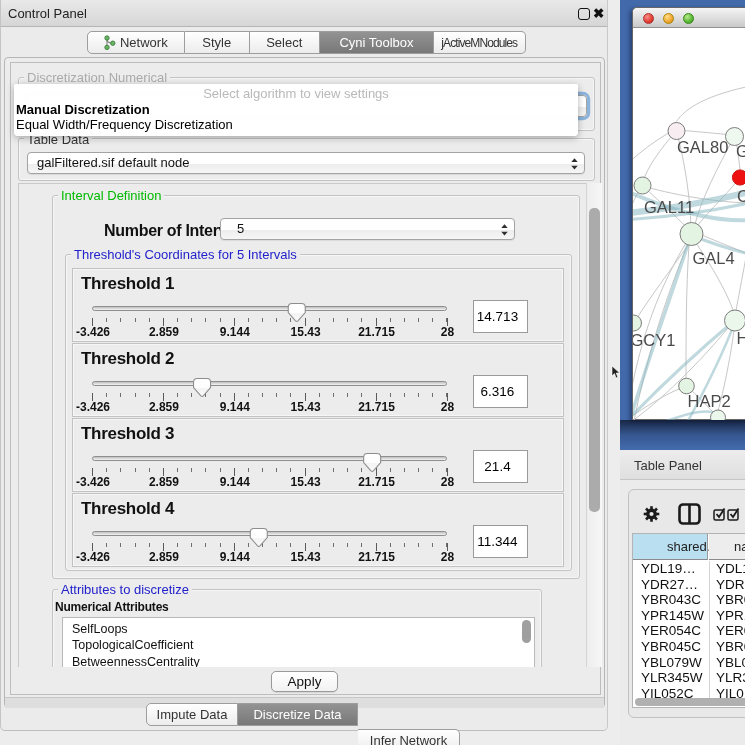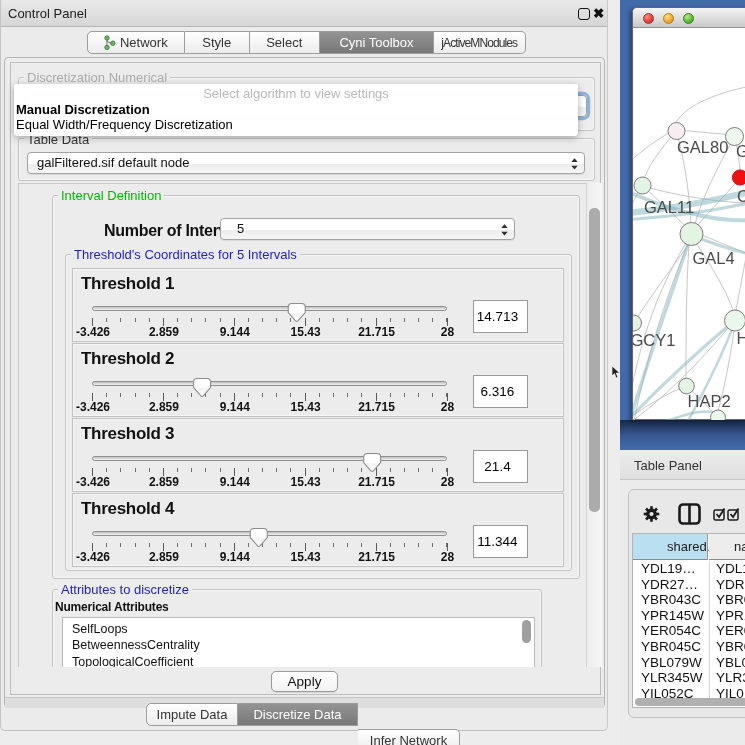--- a/index.html
+++ b/index.html
@@ -277,22 +277,22 @@
     <path d="M 177.26551899700883 38.2 Q 177.26551899700883 34.5 180.96551899700881 34.5 L 190.56551899700884 34.5 Q 194.26551899700883 34.5 194.26551899700883 38.2 L 194.26551899700883 43.5 L 186.96551899700881 51.8 Q 185.76551899700883 53 184.56551899700884 51.8 L 177.26551899700883 43.5 Z" fill="url(#tg4)" stroke="#8d8d8d" stroke-width="1.1"></path>
   </svg>
   <div class="vfield">11.344</div>
 </div>
 
     <div class="gbox" style="left:33px; top:405px; width:490px; height:95px;"></div>
     <div class="gtitle" style="left:39px; top:398px; color:#2222cc;">Attributes to discretize</div>
     <div class="abs" style="left:36px; top:416px; font-size:12px; font-weight:bold; letter-spacing:-0.2px; color:#111;">Numerical Attributes</div>
     <div id="numlist" style="left:43px; top:433px; width:473px; height:60px;">
       <div>SelfLoops</div>
+        <div>TopologicalCoefficient</div>
         <div>BetweennessCentrality</div>
-        <div>TopologicalCoefficient</div>
     </div>
     <div class="vthumb" style="left:503px; top:436px; width:9px; height:23px; background:#9f9f9f;"></div>
   </div>
 
   <div class="vsb" style="left:585px; top:183px; width:16px; height:484px;"></div>
   <div class="vthumb" style="left:587.5px; top:208px; width:11px; height:304px;"></div>
 
   <div id="applybtn">Apply</div>
 
   <div class="abs" style="left:4px; top:697px; width:599px; height:11px; background:#dedede; border-top:1px solid #c6c6c6;"></div>

